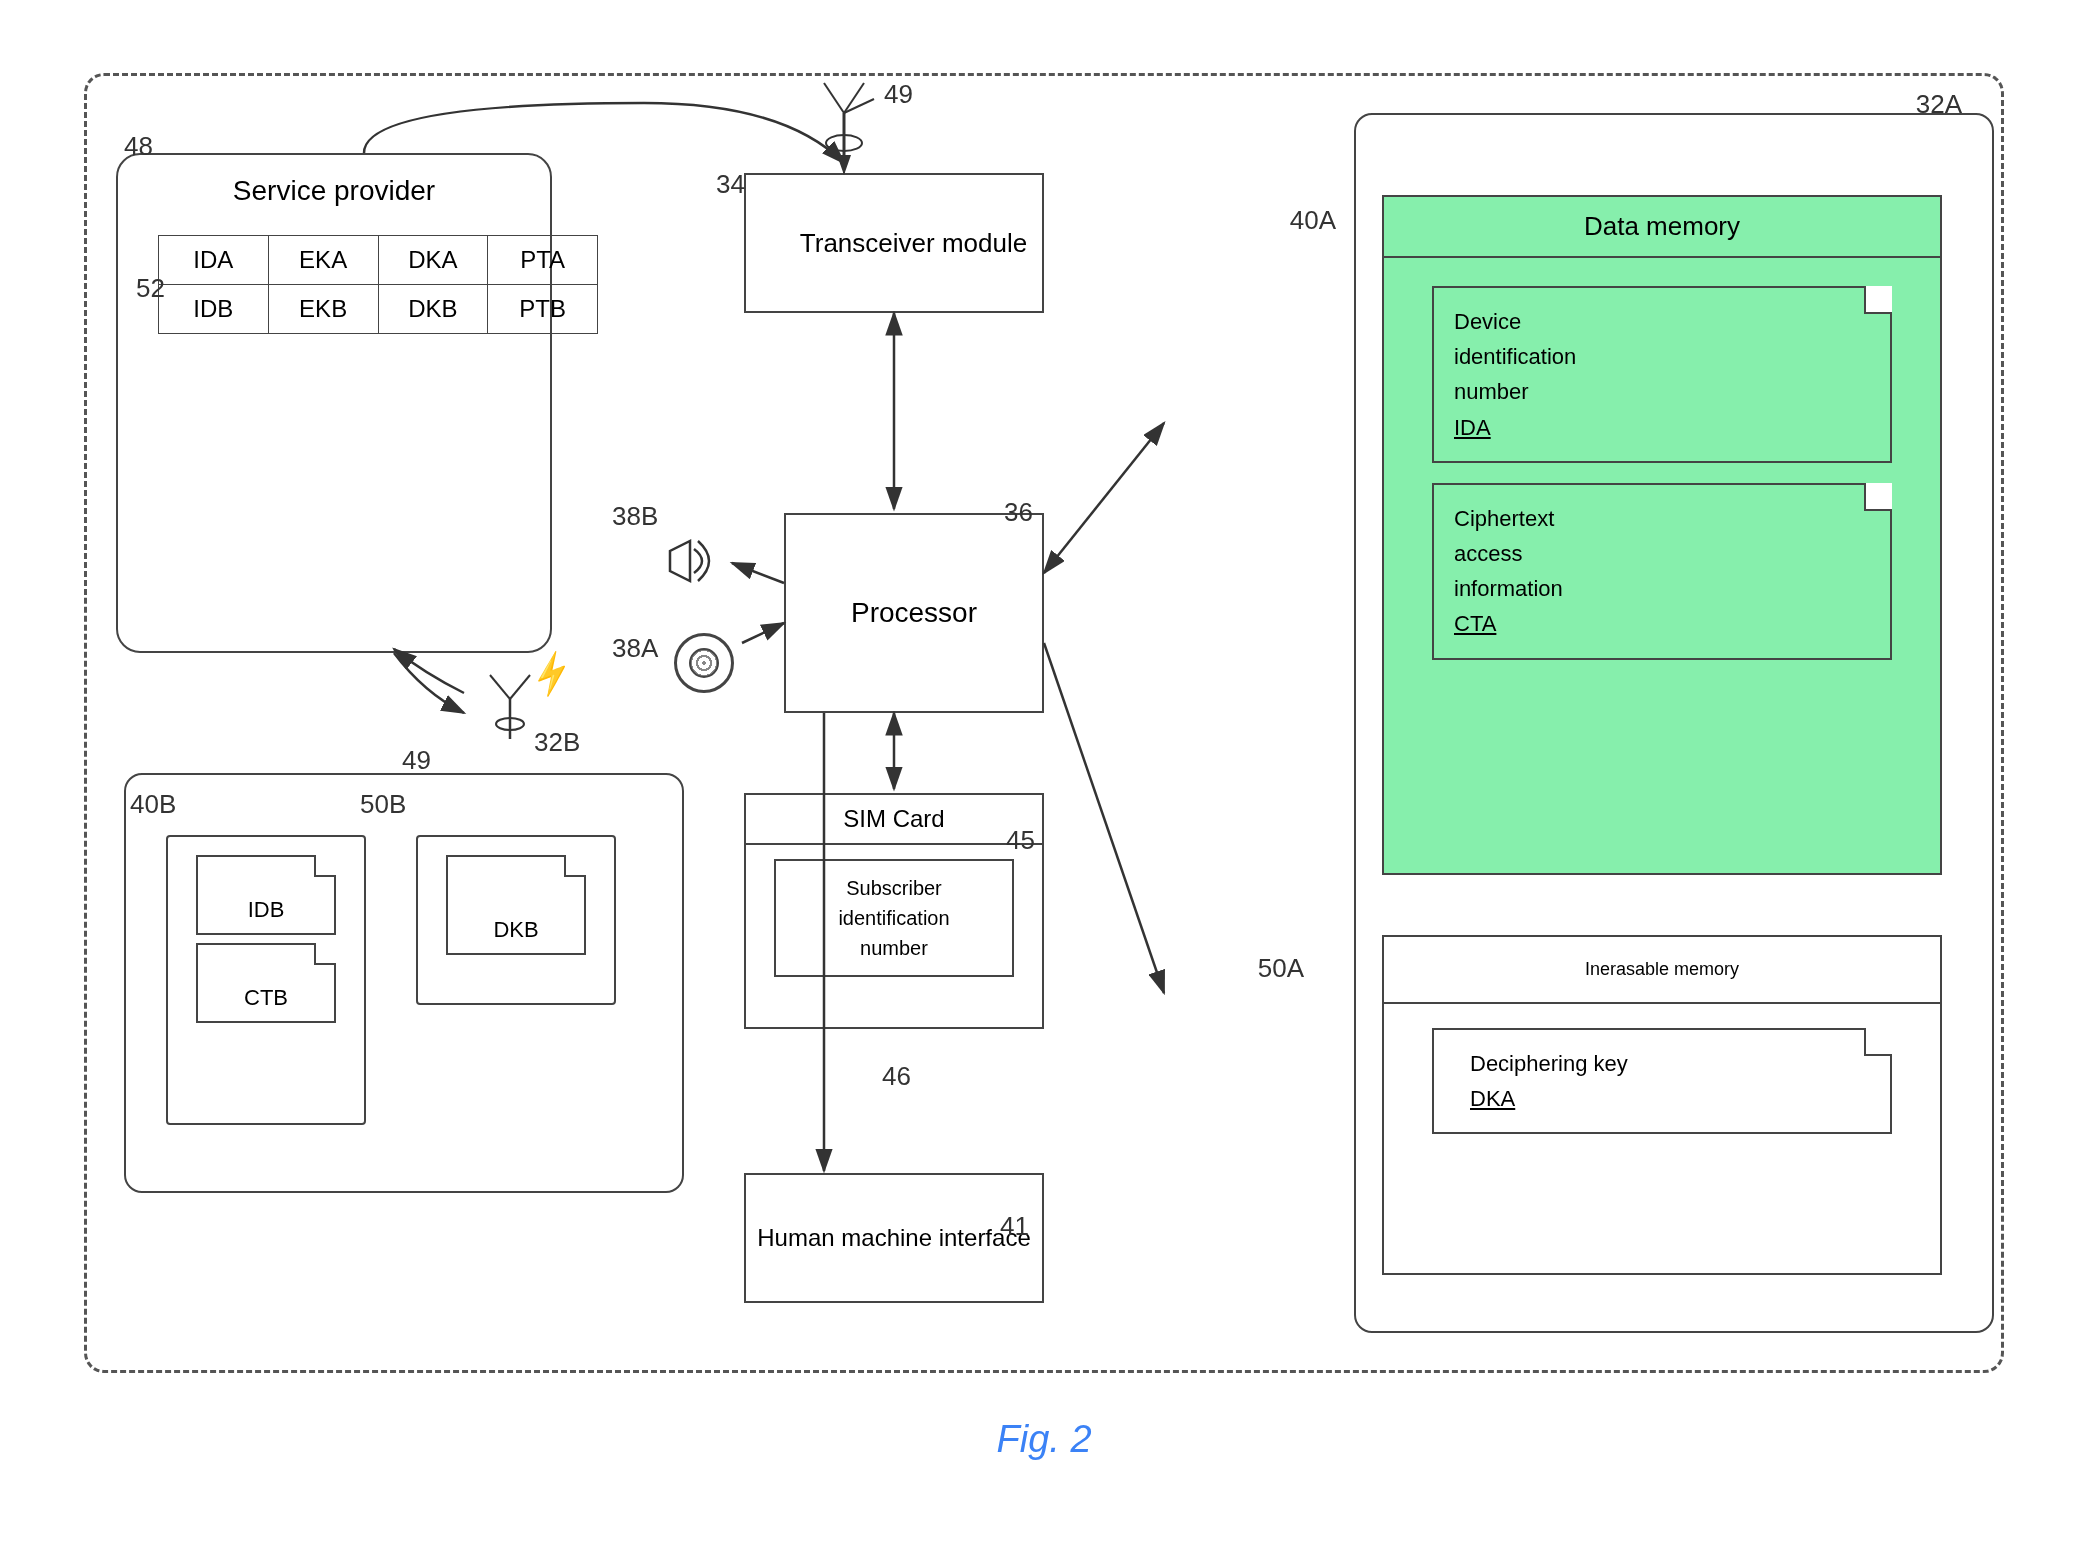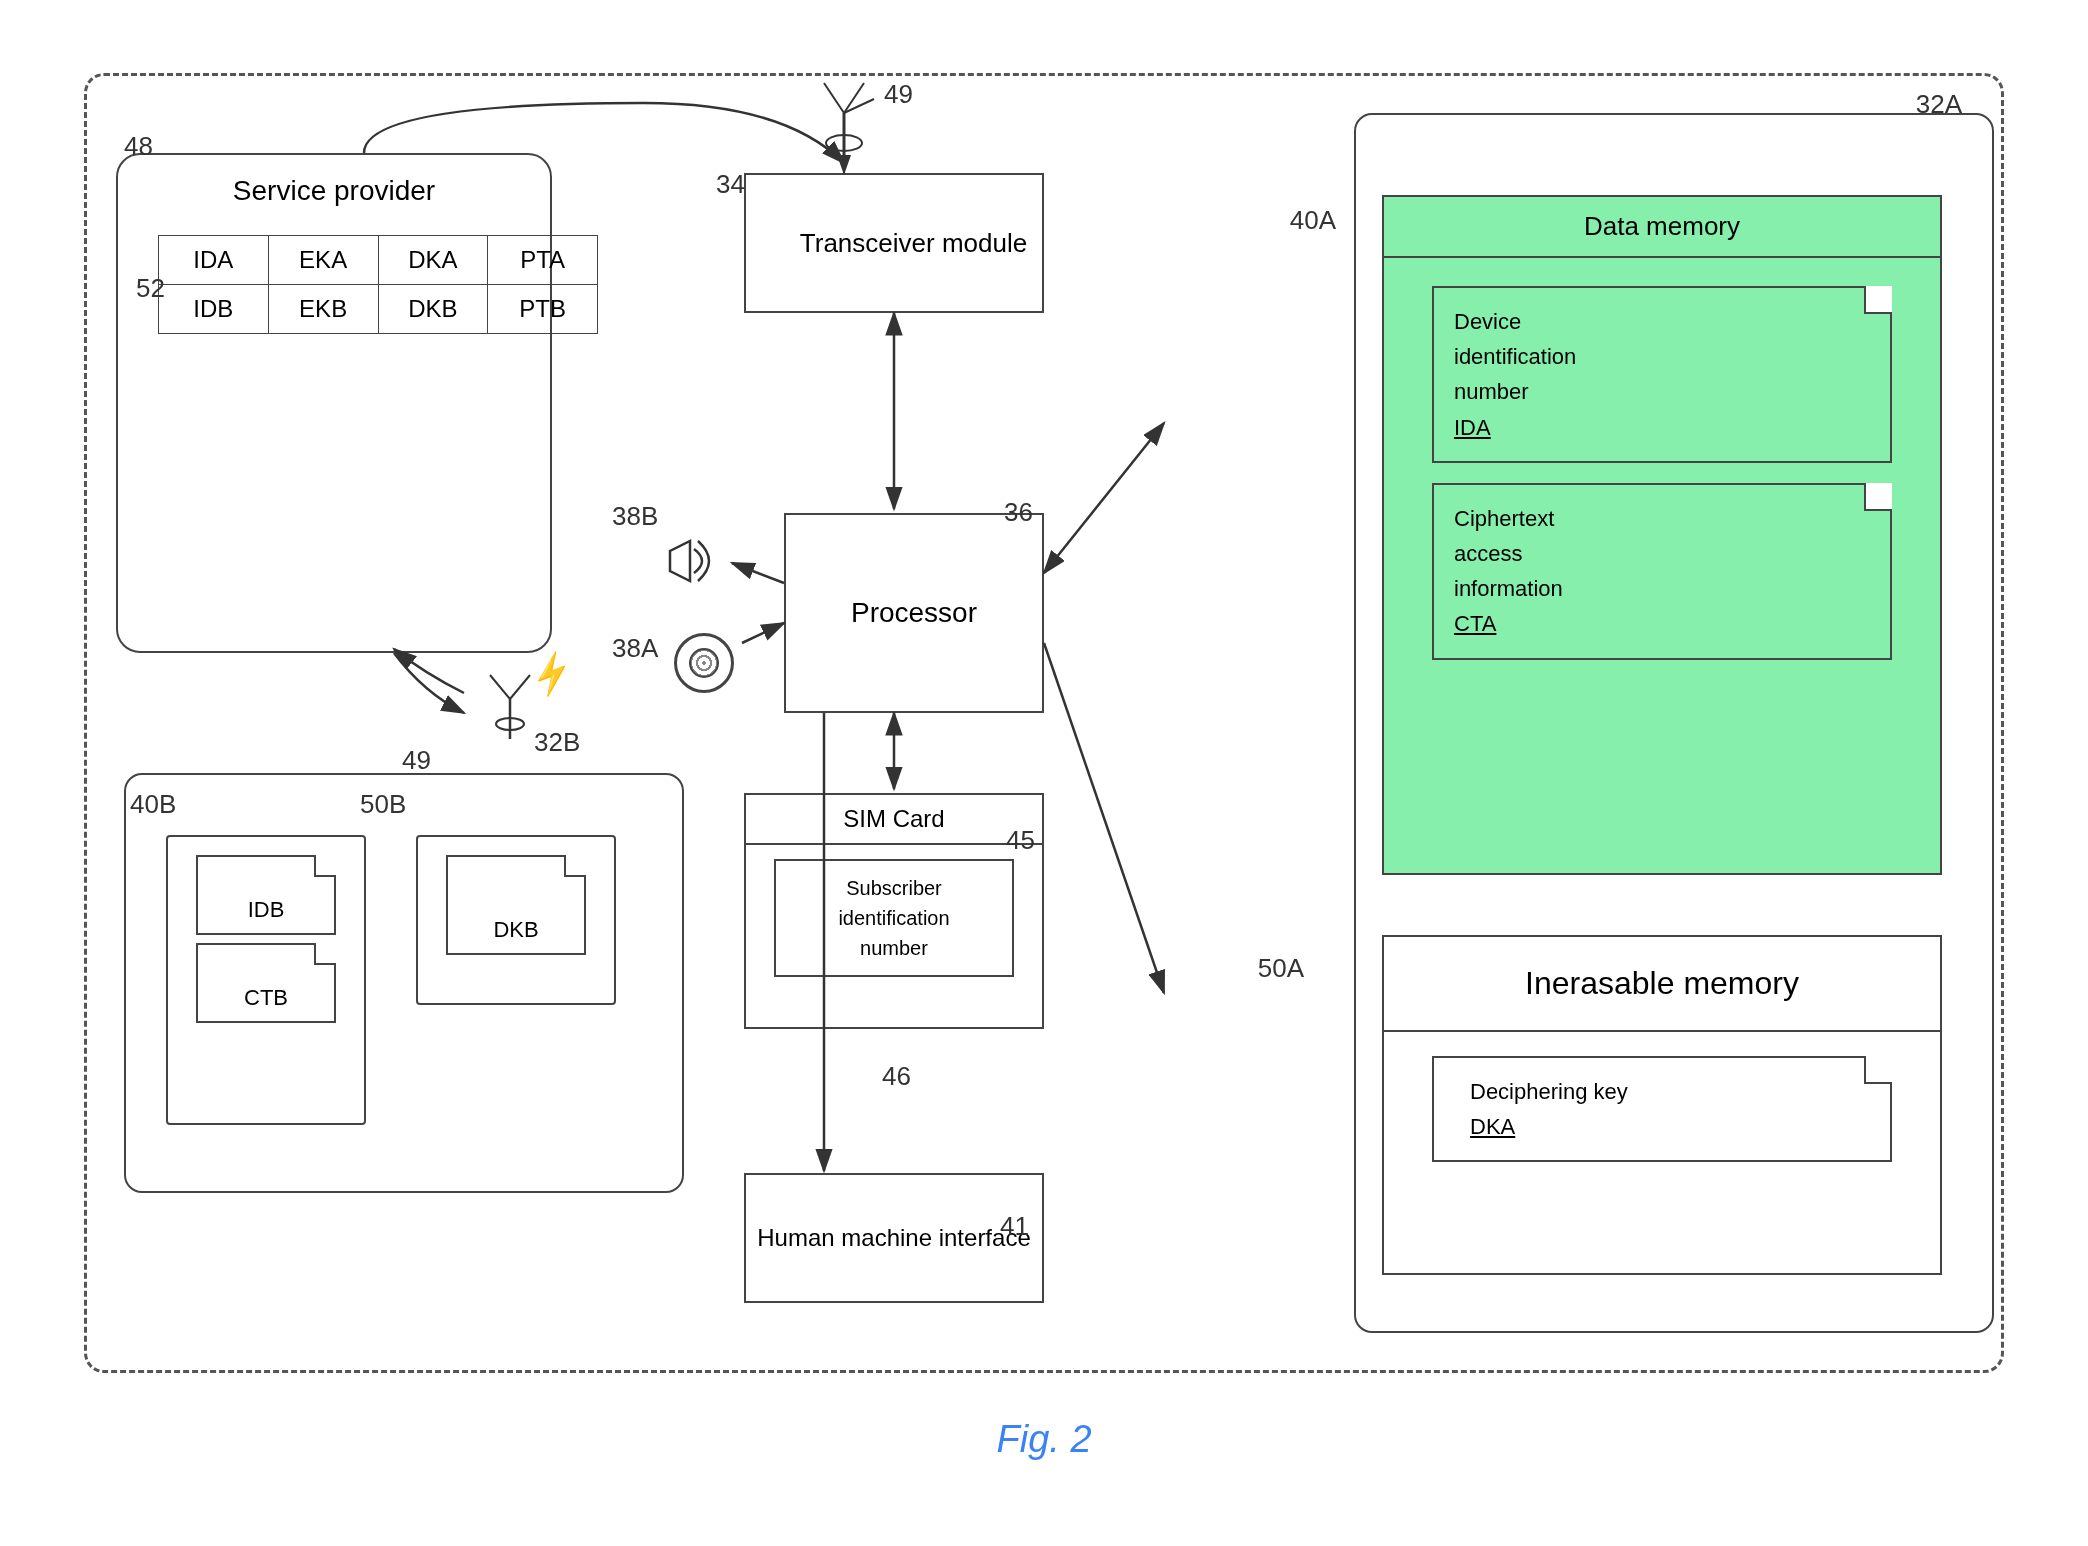--- a/index.html
+++ b/index.html
@@ -163,23 +163,23 @@
     .inerasable-memory {
       position: absolute;
       right: 50px;
       top: 820px;
       width: 560px;
       height: 340px;
       border: 2px solid #444;
       background: #fff;
     }
     .im-title {
-      font-size: 32px;
-      text-align: center;
-      padding: 28px;
+      font-size: 18px;
+      text-align: center;
+      padding: 22px;
       border-bottom: 2px solid #444;
     }
 
     
     .transceiver-box {
       position: absolute;
       left: 680px;
       top: 120px;
       width: 300px;
       height: 140px;

